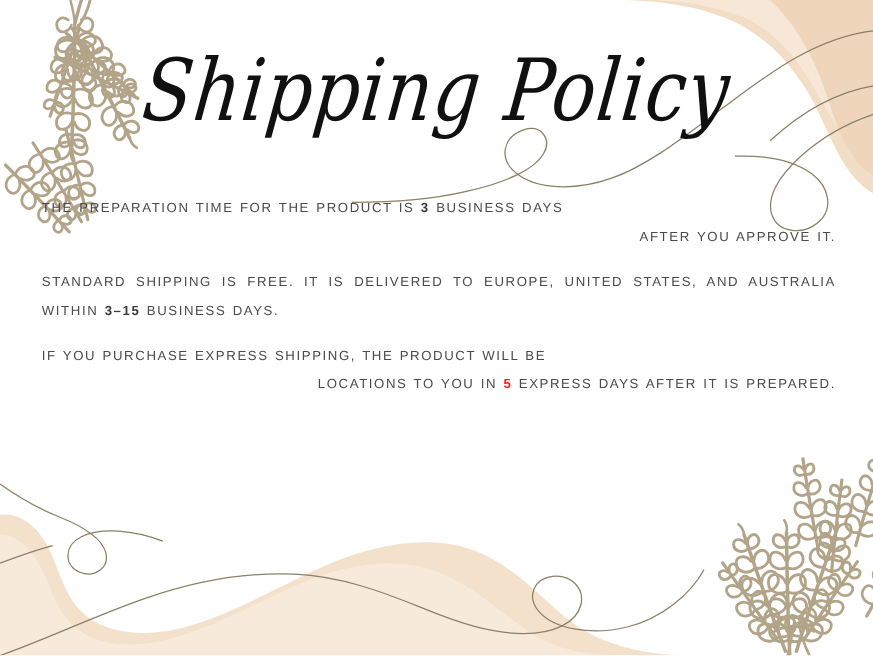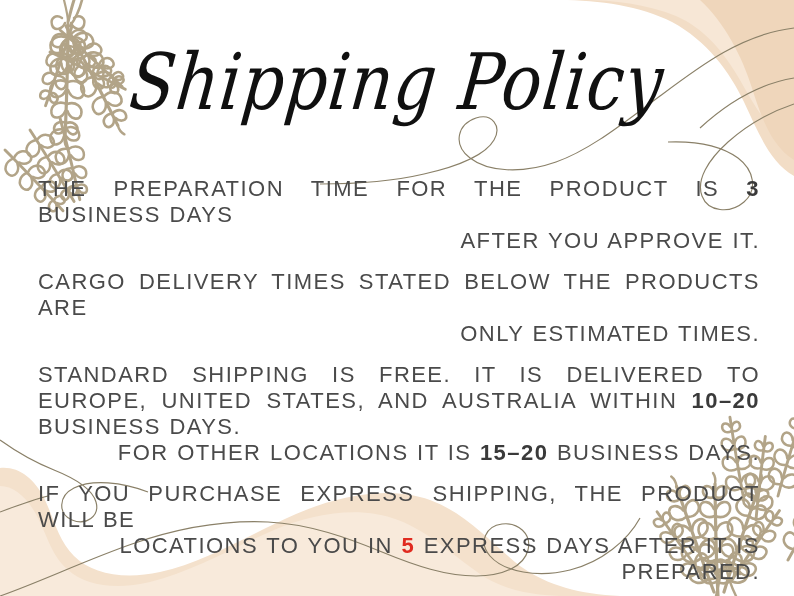--- a/index.html
+++ b/index.html
@@ -53,21 +53,21 @@
   }
 
   .body-block {
     position: absolute;
     left: 38px;
     top: 176px;
     width: 722px;
   }
 
   .para {
-    font-size: 22px;
+    font-size: 12px;
     line-height: 26px;
     letter-spacing: 1.45px;
     word-spacing: 1px;
     color: #4a4a4a;
     text-align: justify;
     text-justify: inter-word;
     margin: 0 0 15px 0;
     font-weight: 400;
   }
   .para:last-child { margin-bottom: 12px; }
@@ -247,21 +247,20 @@
   </div>
 
   <div class="content">
 
     <div class="title">Shipping Policy</div>
 
     <div class="body-block">
 
       <p class="para"><span>THE PREPARATION TIME FOR THE PRODUCT IS </span><b class="em">3</b><span> BUSINESS DAYS</span><span class="lastline">AFTER YOU APPROVE IT.</span></p>
 
-      <p class="para"><span>CARGO DELIVERY TIMES STATED BELOW THE PRODUCTS ARE</span><span class="lastline">ONLY ESTIMATED TIMES.</span></p>
-
-      <p class="para"><span>STANDARD SHIPPING IS FREE. IT IS DELIVERED TO EUROPE, UNITED STATES, AND AUSTRALIA WITHIN </span><b class="em">10–20</b><span> BUSINESS DAYS.</span><span class="lastline"><span>FOR OTHER LOCATIONS IT IS </span><b class="em">15–20</b><span> BUSINESS DAYS.</span></span></p>
+
+      <p class="para"><span>STANDARD SHIPPING IS FREE. IT IS DELIVERED TO EUROPE, UNITED STATES, AND AUSTRALIA WITHIN </span><b class="em">3–15</b><span> BUSINESS DAYS.</span></p>
 
       <p class="para"><span>IF YOU PURCHASE EXPRESS SHIPPING, THE PRODUCT WILL BE</span><span class="lastline"><span>LOCATIONS TO YOU IN </span><b class="em red">5</b><span> EXPRESS DAYS AFTER IT IS PREPARED.</span></span></p>
 
     </div>
   </div>
 </div>
 
 </body></html>

